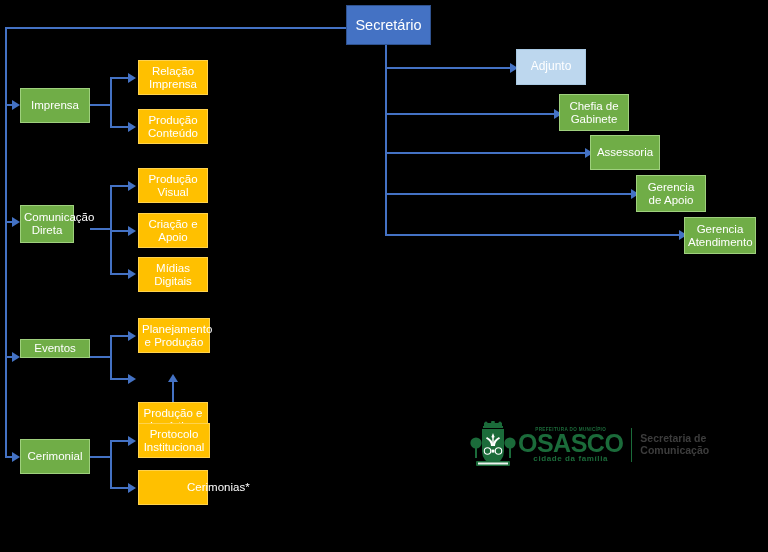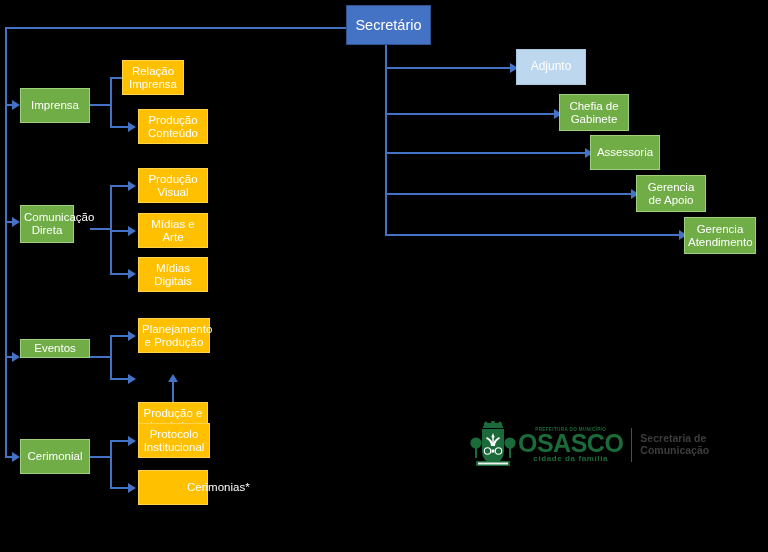--- a/index.html
+++ b/index.html
@@ -217,32 +217,32 @@
   <div class="node n-green" style="left:20px; top:205px; width:54px; height:38px;">
     <span class="label">Comunicação Direta</span>
   </div>
   <div class="node n-green" style="left:20px; top:339px; width:70px; height:19px;">
     <span class="label">Eventos</span>
   </div>
   <div class="node n-green" style="left:20px; top:439px; width:70px; height:35px;">
     <span class="label">Cerimonial</span>
   </div>
 
-  <div class="node n-orange" style="left:122px; top:60px; width:62px; height:35px;">
+  <div class="node n-orange" style="left:138px; top:60px; width:70px; height:35px;">
     <span class="label">Relação Imprensa</span>
   </div>
   <div class="node n-orange" style="left:138px; top:109px; width:70px; height:35px;">
     <span class="label">Produção Conteúdo</span>
   </div>
 
   <div class="node n-orange" style="left:138px; top:168px; width:70px; height:35px;">
     <span class="label">Produção Visual</span>
   </div>
   <div class="node n-orange" style="left:138px; top:213px; width:70px; height:35px;">
-    <span class="label">Mídias e Arte</span>
+    <span class="label">Criação e Apoio</span>
   </div>
   <div class="node n-orange" style="left:138px; top:257px; width:70px; height:35px;">
     <span class="label">Mídias Digitais</span>
   </div>
 
   <div class="node n-orange" style="left:138px; top:318px; width:72px; height:35px;">
     <span class="label">Planejamento e Produção</span>
   </div>
   <div class="node n-orange" style="left:138px; top:362px; width:70px; height:35px;margin-top:40px;">
     <span class="label">Produção e Logística</span>

